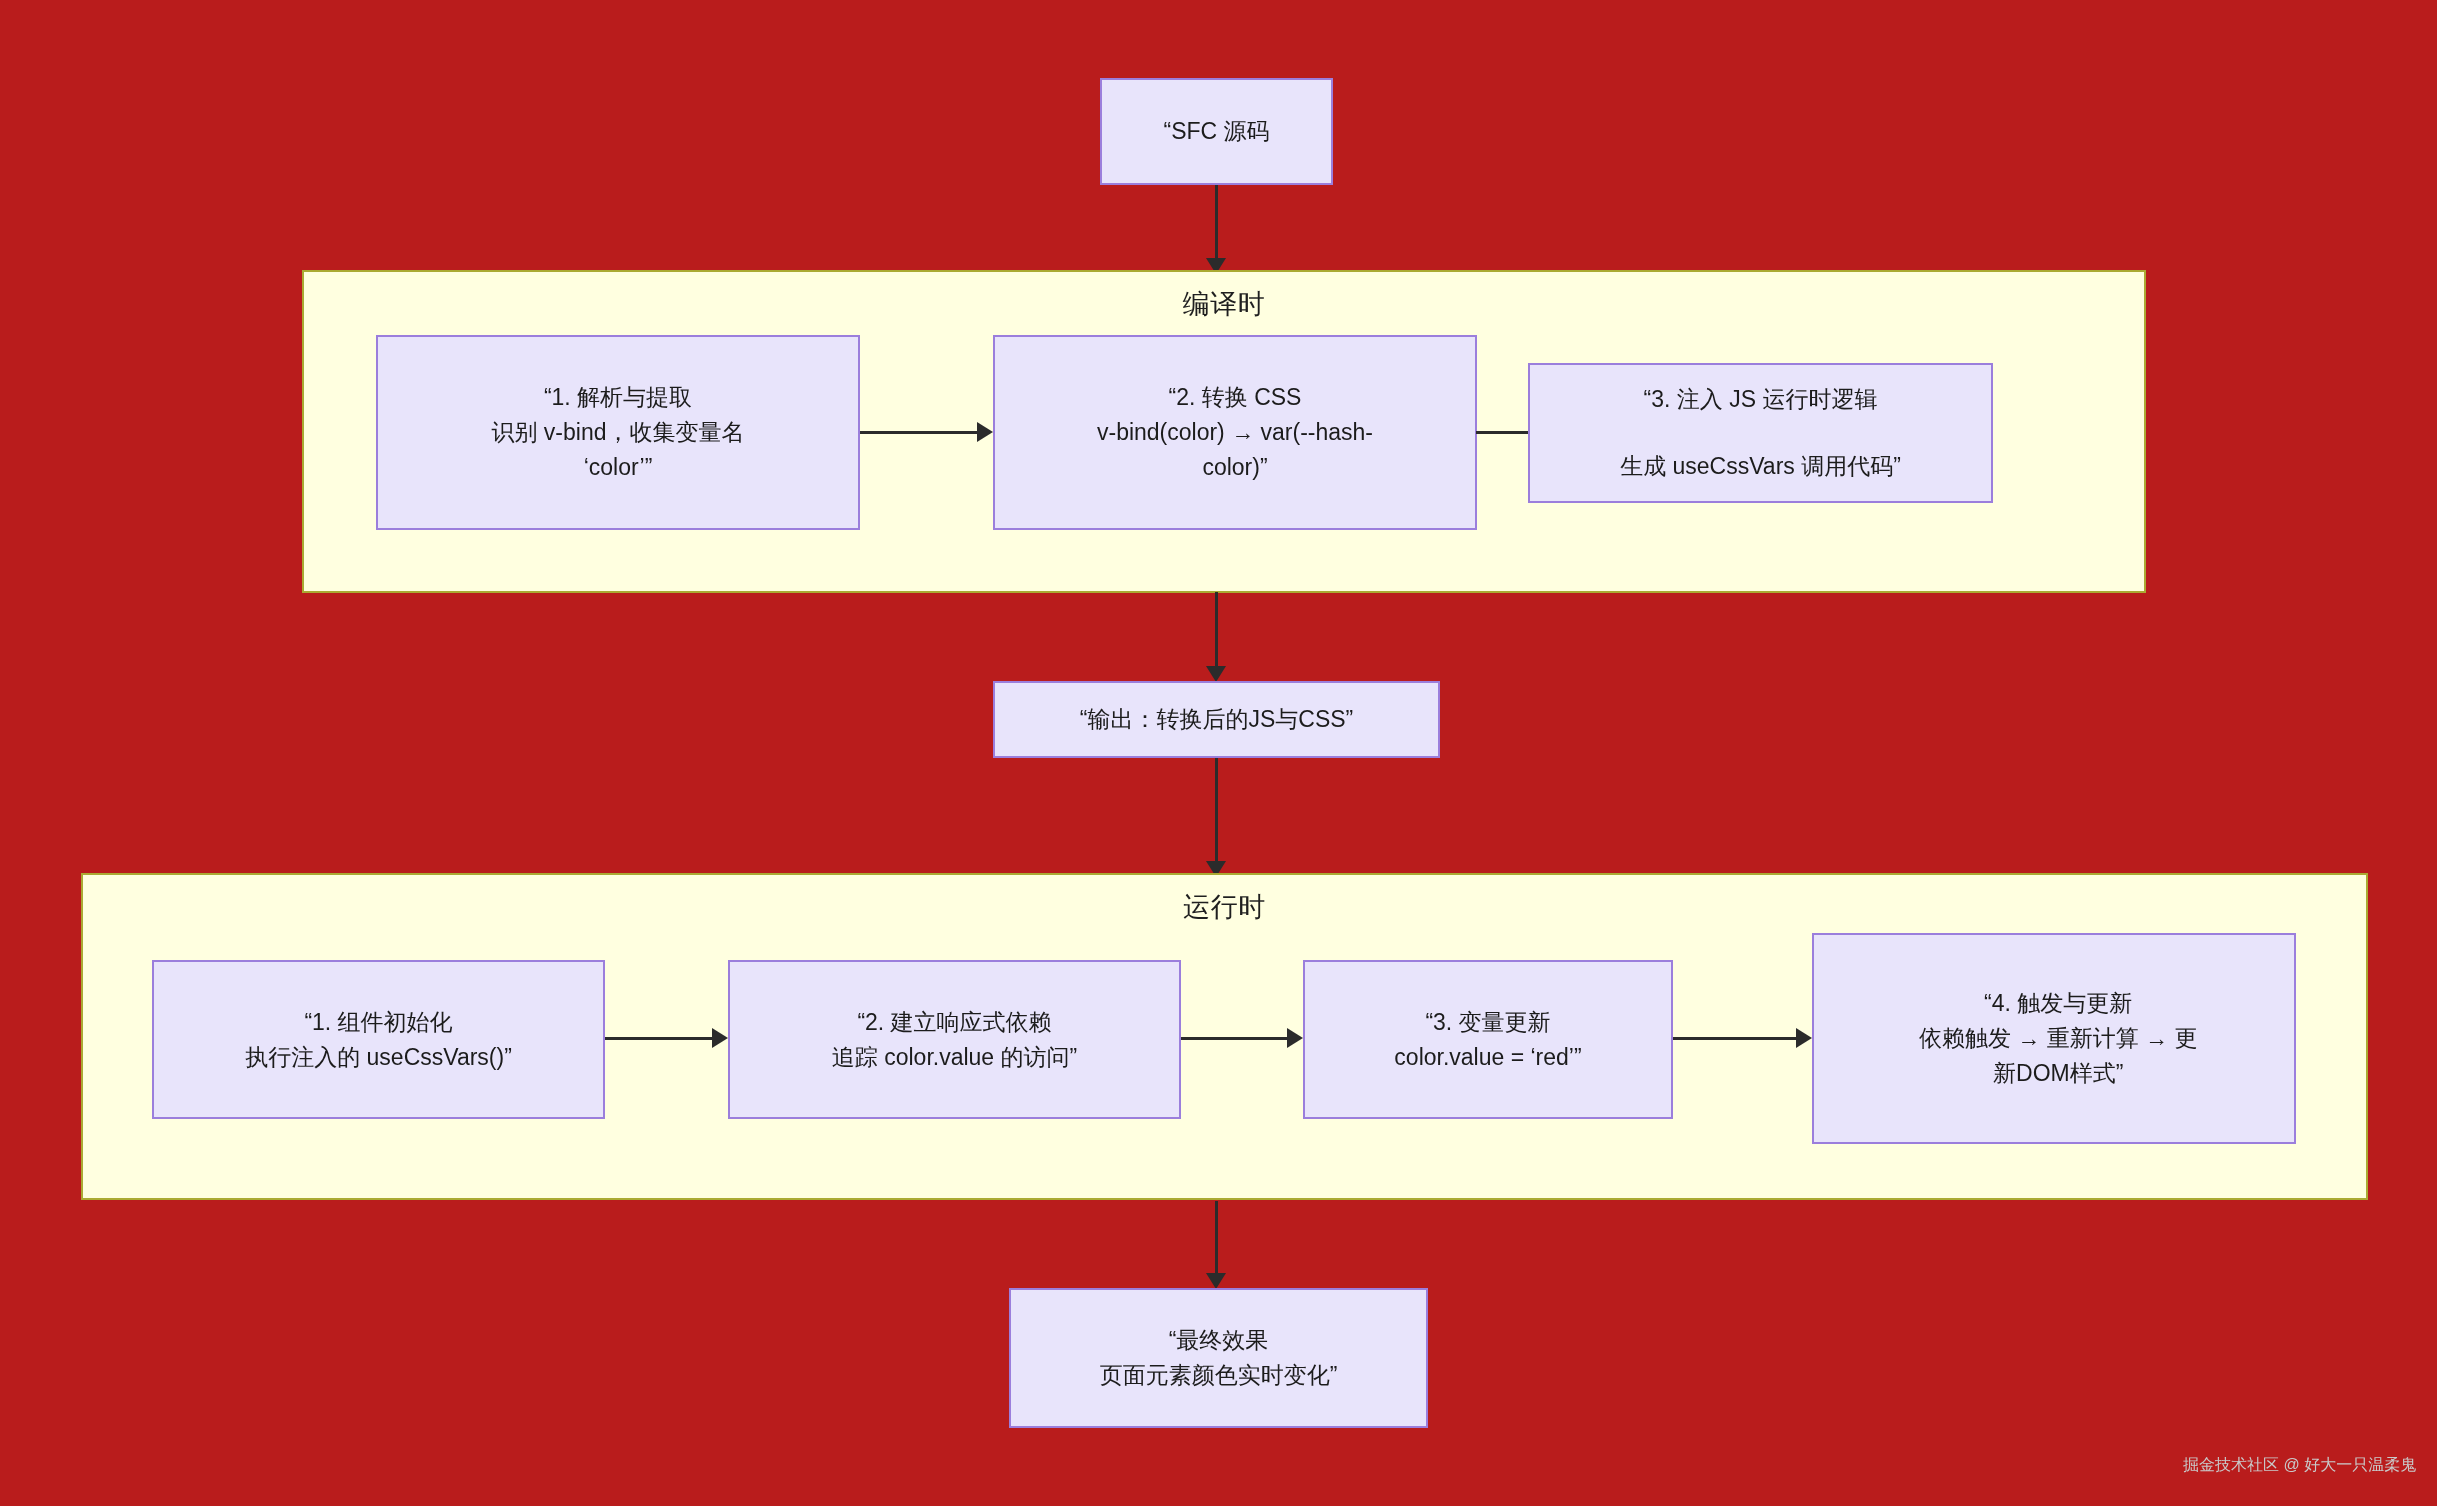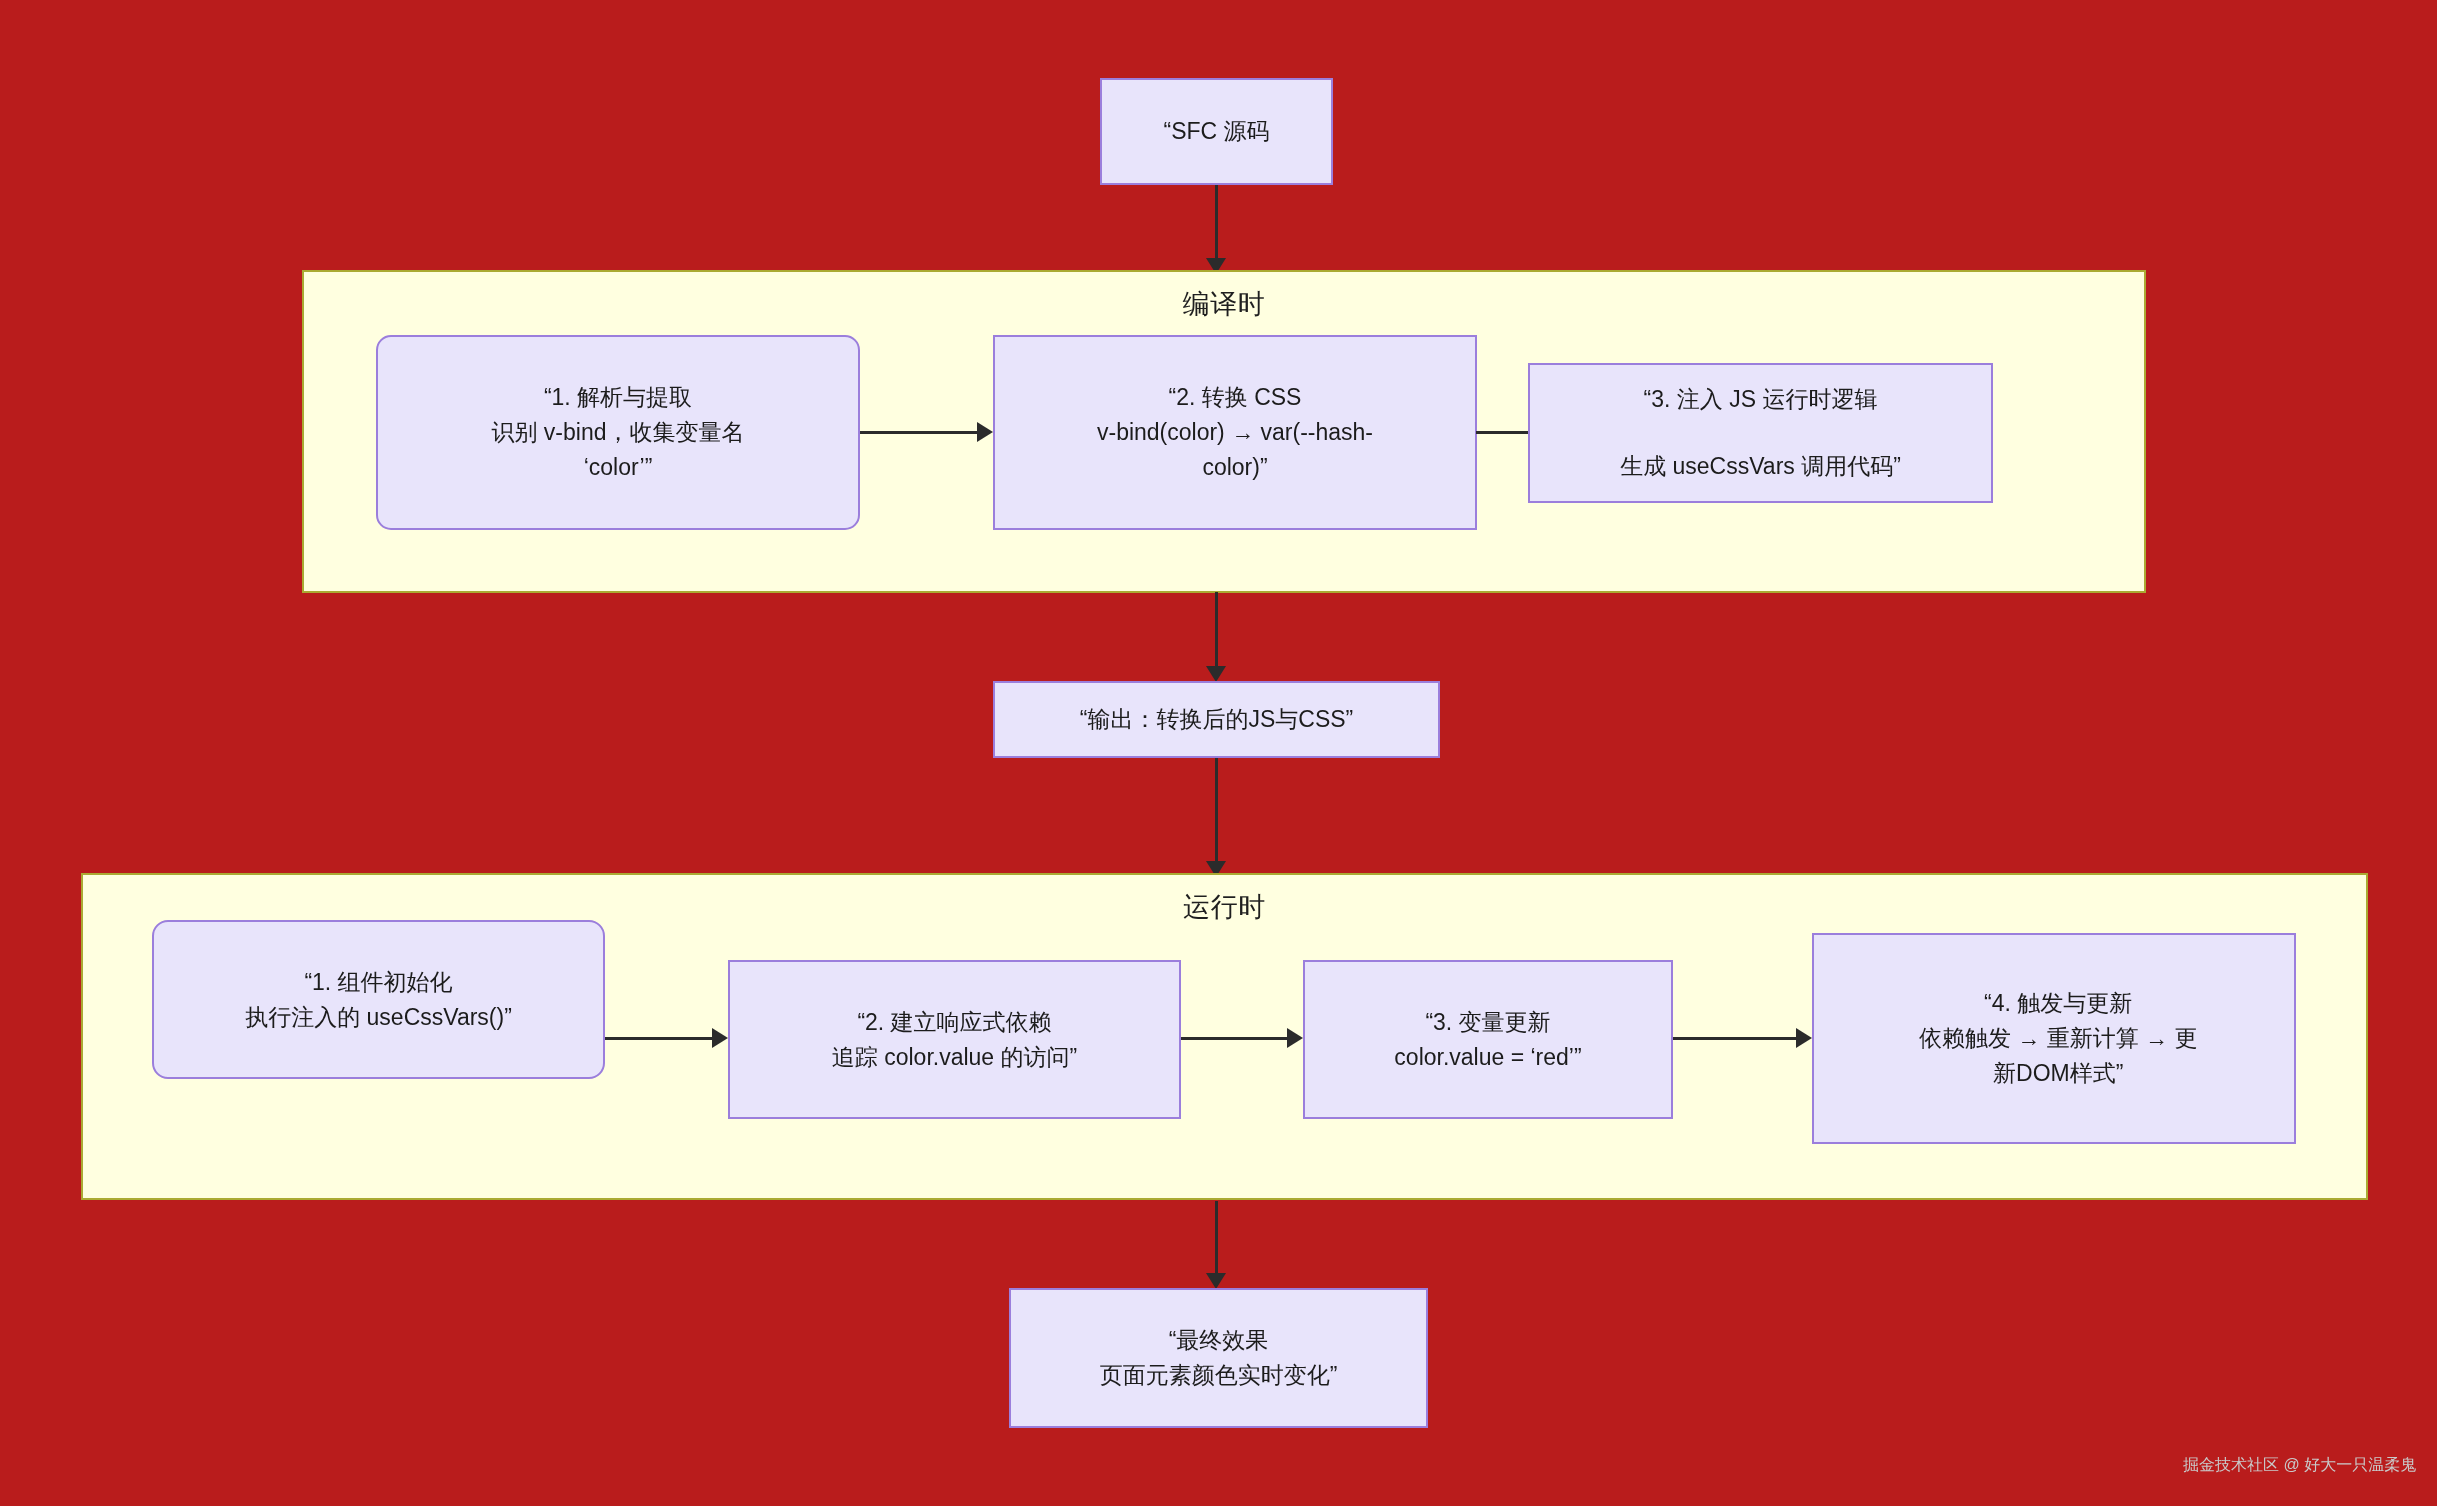--- a/index.html
+++ b/index.html
@@ -97,21 +97,21 @@
     <span class="line">“SFC 源码</span>
   </div>
 
   <div class="edge-v" style="left:1215px; top:185px; width:3.1px; height:81px;"></div>
   <div class="arrow-down" style="left:1206px; top:258px;"></div>
 
   <div class="subgraph" style="left:302px; top:270px; width:1844px; height:323px;">
     <div class="subgraph-title">编译时</div>
   </div>
 
-  <div class="node" style="left:376px; top:335px; width:484px; height:195px;border-radius:15px;">
+  <div class="node" style="left:376px; top:335px; width:484px; height:195px;">
     <span class="line">“1. 解析与提取</span>
     <span class="line">识别 v-bind，收集变量名</span>
     <span class="line">‘color’”</span>
   </div>
 
   <div class="edge-h" style="left:860px; top:431px; width:130px;"></div>
   <div class="arrow-right" style="left:977px; top:422px;"></div>
 
   <div class="node" style="left:993px; top:335px; width:484px; height:195px;">
     <span class="line">“2. 转换 CSS</span>
@@ -134,21 +134,21 @@
     <span class="line">“输出：转换后的JS与CSS”</span>
   </div>
 
   <div class="edge-v" style="left:1215px; top:758px; width:3.1px; height:110px;"></div>
   <div class="arrow-down" style="left:1206px; top:861px;"></div>
 
   <div class="subgraph" style="left:81px; top:873px; width:2287px; height:327px;">
     <div class="subgraph-title">运行时</div>
   </div>
 
-  <div class="node" style="left:152px; top:920px; width:453px; height:159px;border-radius:16px;">
+  <div class="node" style="left:152px; top:960px; width:453px; height:159px;">
     <span class="line">“1. 组件初始化</span>
     <span class="line">执行注入的 useCssVars()”</span>
   </div>
 
   <div class="edge-h" style="left:605px; top:1037px; width:113px;"></div>
   <div class="arrow-right" style="left:712px; top:1028px;"></div>
 
   <div class="node" style="left:728px; top:960px; width:453px; height:159px;">
     <span class="line">“2. 建立响应式依赖</span>
     <span class="line">追踪 color.value 的访问”</span>

